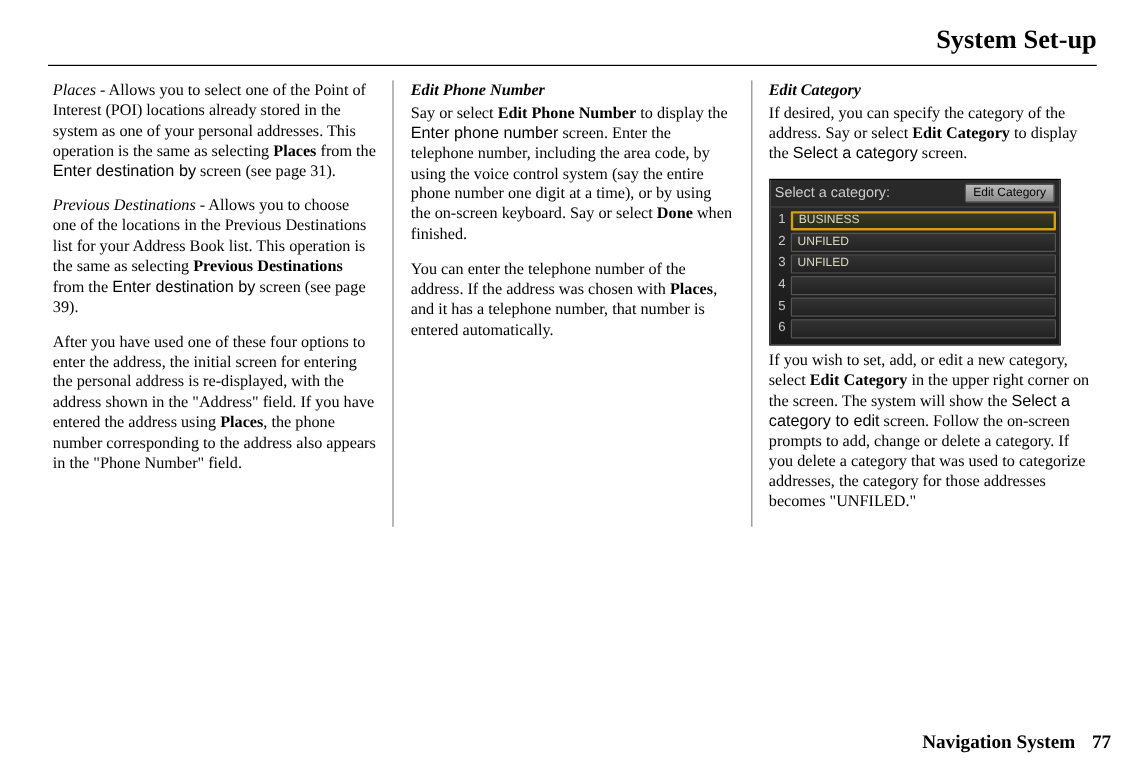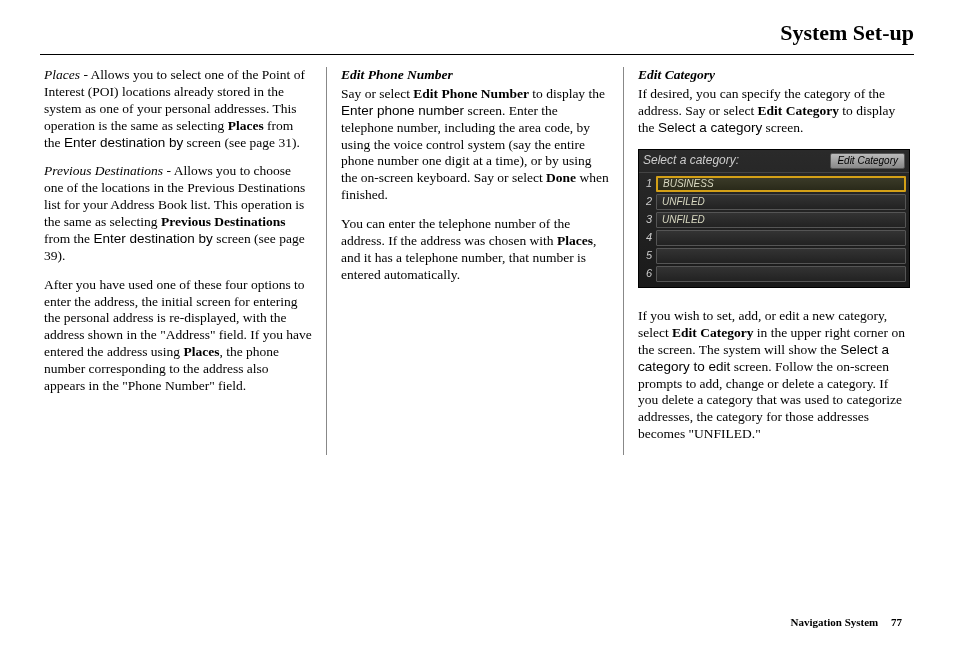--- a/index.html
+++ b/index.html
@@ -32,33 +32,32 @@
     .col p { margin-bottom: 12px; }
     .divider { width: 1px; background: #888; }
     .heading {
       font-weight: bold;
       font-style: italic;
       margin-bottom: 2px;
     }
     .footer {
       position: absolute;
       bottom: 24px;
-      right: 52px;
-      font-size: 11px;
+      right: 28px;
+      font-size: 16px;
     }
     .footer .label { font-weight: bold; }
     .footer .num { font-weight: bold; margin-left: 10px; }
     
     .screenshot {
-      width: 272px;
+      width: 243px;
       background: linear-gradient(#2a2a2a, #1a1a1a);
       border: 1px solid #000;
-      margin: 6px 0 20px;
+      margin: 6px 0 4px;
       font-family: Arial, sans-serif;
-      font-style: italic;
     }
     .screenshot-header {
       display: flex;
       justify-content: space-between;
       align-items: center;
       padding: 3px 4px;
       color: #ccc;
       font-size: 12px;
       border-bottom: 1px solid #444;
     }

